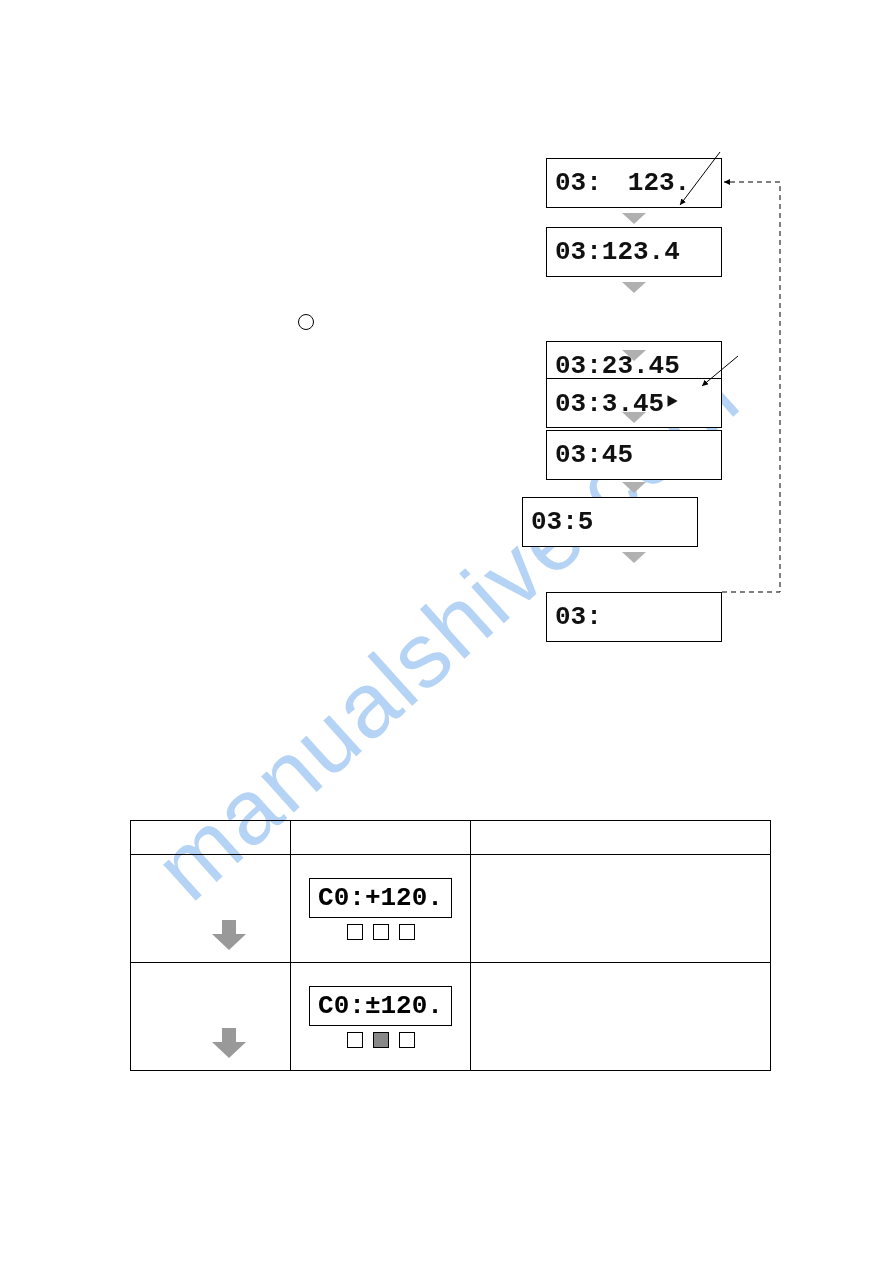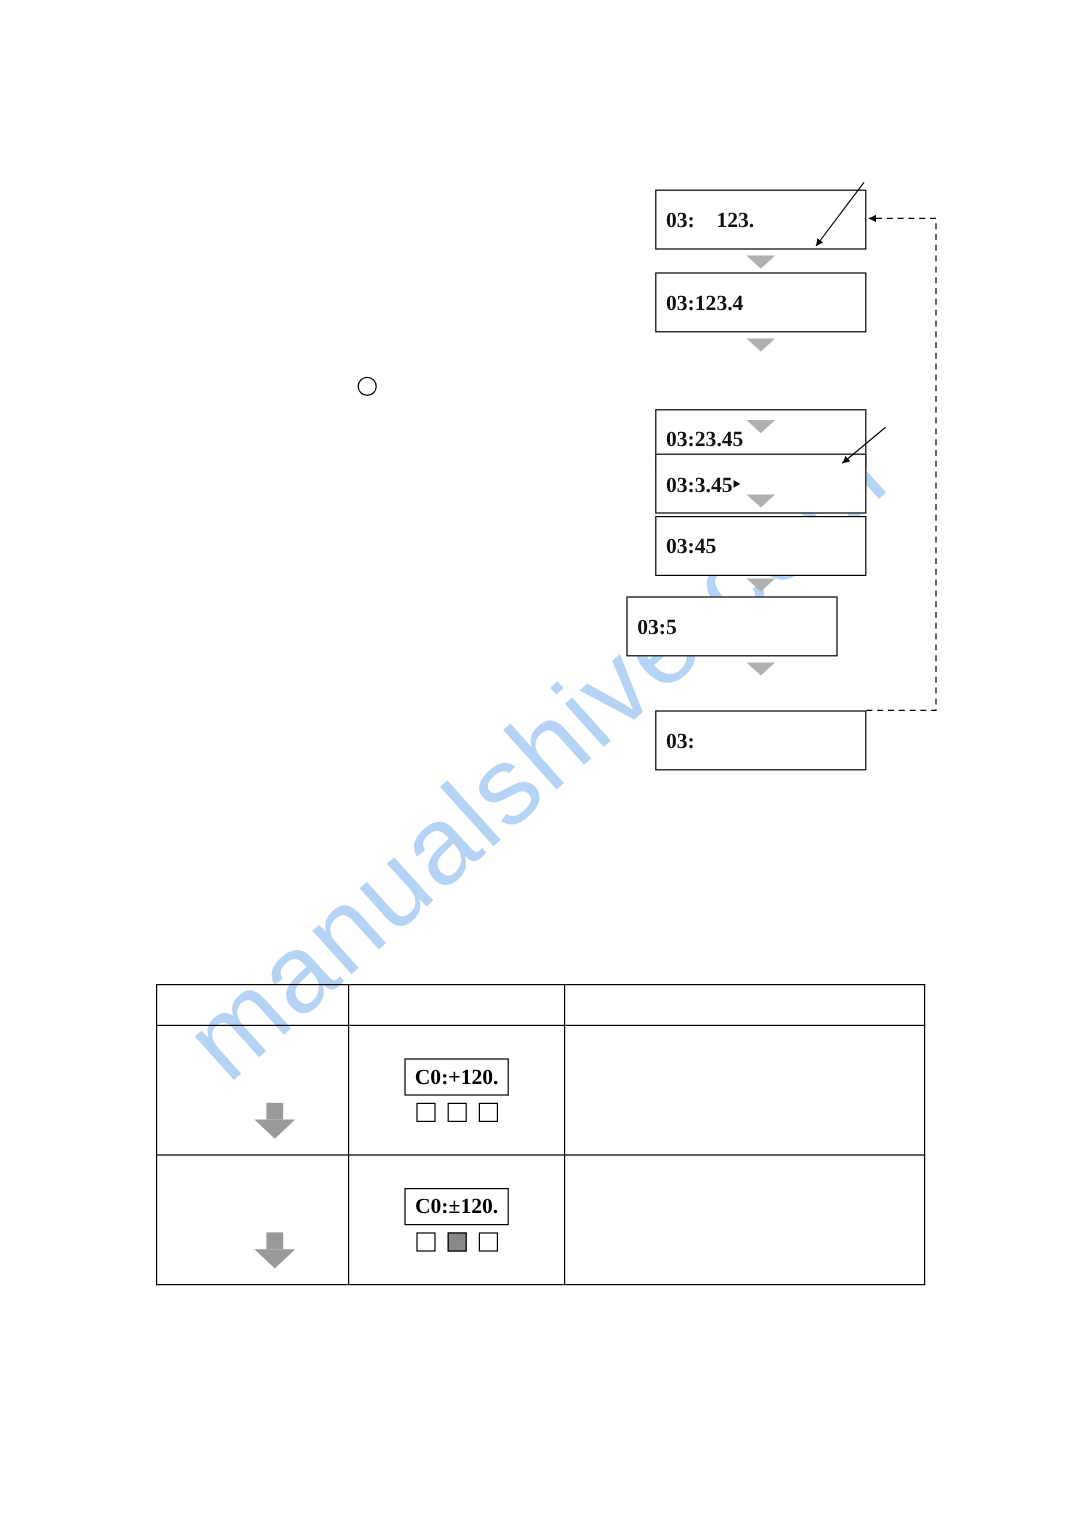--- a/index.html
+++ b/index.html
@@ -107,22 +107,22 @@
   }
   .sq.fill { background: #888; }
 
   .lcd-wrap {
     border: 1px solid #000;
     display: inline-block;
     padding: 4px 8px;
     background: #fff;
   }
   .lcd-text {
-    font-family: Liberation Serif, serif;
-    font-size: 18px;
+    font-family: Liberation Mono, monospace;
+    font-size: 26px;
     font-weight: bold;
     letter-spacing: 0px;
     white-space: nowrap;
   }
 
   
   .lcd-right { width: 176px; height: 50px; }
 
   svg.overlay { position:absolute; left:0; top:0; pointer-events:none; }
 </style>

